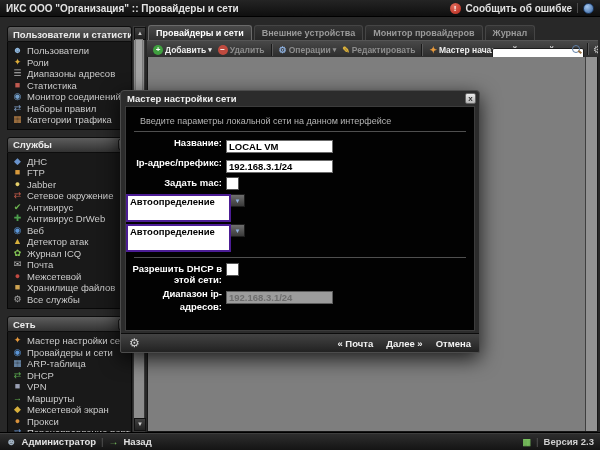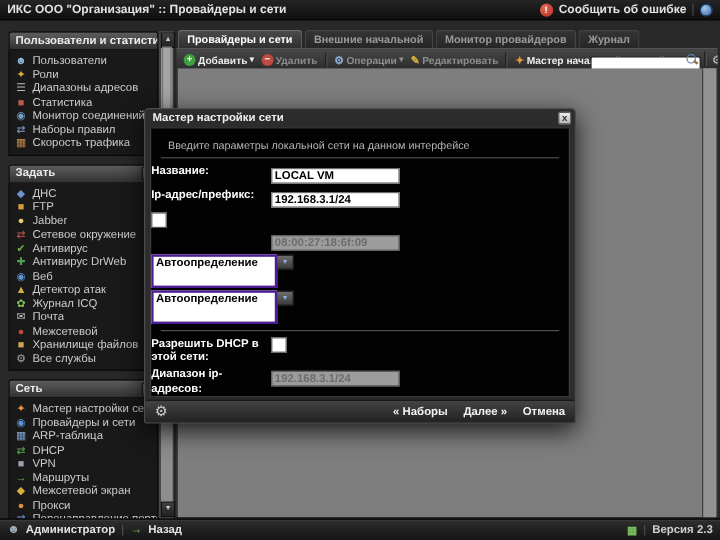--- a/index.html
+++ b/index.html
@@ -81,21 +81,21 @@
              font-size:9.5px;font-weight:bold;}
   .dlg-close{margin-left:auto;width:11px;height:11px;background:linear-gradient(#ececec,#b5b5b5);
              border:1px solid #666;border-radius:2px;color:#333;font-size:8px;line-height:9px;
              text-align:center;font-weight:bold;box-sizing:border-box;}
   .dlg-inner{position:absolute;left:4px;right:4px;top:15px;bottom:21px;background:#020202;
              border:1px solid #3c3c3c;padding-top:8px;box-sizing:border-box;overflow:hidden;}
   .dlg-head{margin:2px 14px 0;color:#fff;font-size:13px;font-weight:bold;}
   .dlg-sub{margin:1px 14px 0;color:#b5b5b5;font-size:9px;}
   .dlg-hr{margin:5px 8px 4px;border-top:1px solid #4f4f4f;height:0;}
   .frow{display:flex;margin-bottom:2px;}
-  .flabel{width:96px;flex:none;padding-right:4px;color:#fff;font-size:9.5px;
+  .flabel{width:96px;flex:none;text-align:right;padding-right:4px;color:#fff;font-size:9.5px;
           font-weight:bold;line-height:13px;}
   .flabel.two{line-height:11px;padding-top:1px;}
   .ffield input{width:107px;height:13px;box-sizing:border-box;border:1px solid #6b6b6b;background:#fff;
                 color:#000;font-size:9.5px;font-weight:bold;padding:0 2px;font-family:inherit;}
   .ffield input.dis{background:#9c9c9c;color:#6d6d6d;border-color:#5c5c5c;}
   .checkbox{width:11px;height:11px;background:#fff;border:1px solid #555;margin-top:1px;}
   .combo{display:flex;}
   .cval{width:105px;height:28px;box-sizing:border-box;border:2px solid #4c1d95;background:#fff;color:#000;
         font-size:9.5px;font-weight:bold;line-height:12px;padding:0 2px;overflow:hidden;white-space:nowrap;}
   .ctrig{width:14px;height:13px;box-sizing:border-box;background:linear-gradient(#6e6e6e,#3a3a3a);
@@ -146,27 +146,27 @@
           <div class="sb-item">
             <span class="sb-ic" style="color: rgb(116, 160, 204);">◉</span>
             <span>Монитор соединений</span>
           </div>
           <div class="sb-item">
             <span class="sb-ic" style="color: rgb(126, 158, 198);">⇄</span>
             <span>Наборы правил</span>
           </div>
           <div class="sb-item">
             <span class="sb-ic" style="color: rgb(194, 135, 74);">▦</span>
-            <span>Скорость трафика</span>
+            <span>Категории трафика</span>
           </div>
         </div>
       </div>
       <div class="sb-panel">
         <div class="sb-head">
-          <span>Задать</span>
+          <span>Службы</span>
           <span class="sb-collapse">▴</span>
         </div>
         <div class="sb-list">
           <div class="sb-item">
             <span class="sb-ic" style="color: rgb(106, 147, 204);">◆</span>
             <span>ДНС</span>
           </div>
           <div class="sb-item">
             <span class="sb-ic" style="color: rgb(217, 154, 60);">■</span>
             <span>FTP</span>
@@ -265,21 +265,21 @@
 
   <div class="sb-scroll">
     <span class="scr-btn scr-up">▲</span>
     <span class="scr-thumb"></span>
     <span class="scr-btn scr-dn">▼</span>
   </div>
 
   <div class="main">
     <div class="tabbar">
         <span class="tab active">Провайдеры и сети</span>
-        <span class="tab">Внешние начальной</span>
+        <span class="tab">Внешние устройства</span>
         <span class="tab">Монитор провайдеров</span>
         <span class="tab">Журнал</span>
       </div>
     <div class="toolbar">
       <span style="display:flex;align-items:center;">
           <span class="tbar-btn">
             <span class="tbar-ic badge" style="background: rgb(63, 160, 63);">+</span>
             <span>Добавить</span>
             <span class="tbar-caret">▾</span>
           </span>
@@ -339,25 +339,25 @@
 
       <div class="frow">
         <span class="flabel">Название:</span>
         <span class="ffield"><input value="LOCAL VM" style=""></span>
       </div>
       <div class="frow">
         <span class="flabel">Ip-адрес/префикс:</span>
         <span class="ffield"><input value="192.168.3.1/24" style=""></span>
       </div>
       <div class="frow">
+        <span class="flabel">Задать mac:</span>
         <span class="checkbox"></span>
       </div>
       <div class="frow">
         <span class="flabel"></span>
-        <span class="ffield"><input class="dis" value="08:00:27:18:6f:09" style=""></span>
       </div>
       <div class="frow">
         <span class="combo">
           <span class="cval">Автоопределение</span>
           <span class="ctrig">▼</span>
         </span>
       </div>
       <div class="frow">
         <span class="combo">
           <span class="cval">Автоопределение</span>
@@ -370,20 +370,20 @@
         <span class="checkbox"></span>
       </div>
       <div class="frow">
         <span class="flabel">Диапазон ip-адресов:</span>
         <span class="ffield"><input class="dis" value="192.168.3.1/24" style=""></span>
       </div>
     </div>
     <div class="dlg-footer">
       <span class="gear">⚙</span>
       <span class="dlg-btns">
-        <span>« Наборы</span>
+        <span>« Почта</span>
         <span>Далее »</span>
         <span>Отмена</span>
       </span>
     </div>
   </div>
 
 </div>
 
 </body></html>

